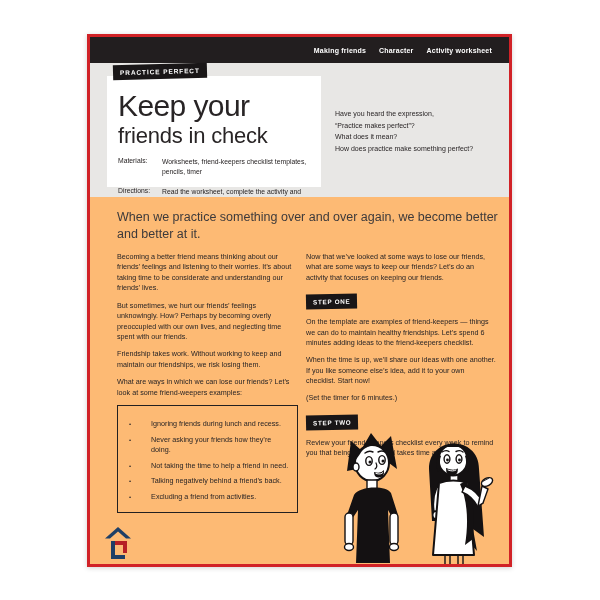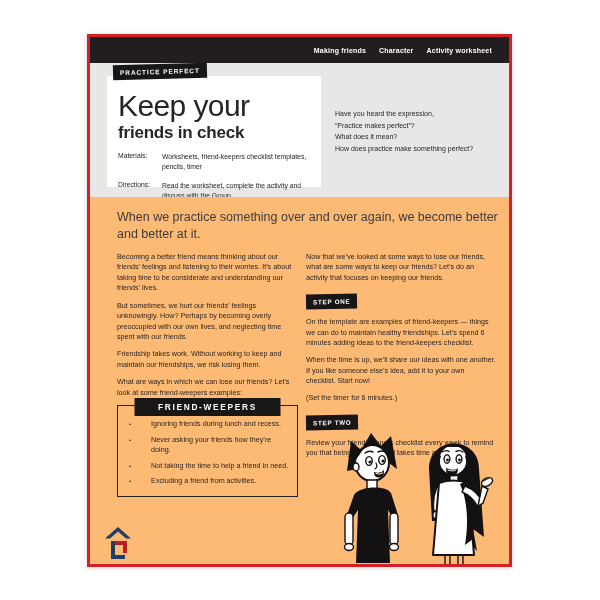--- a/index.html
+++ b/index.html
@@ -24,21 +24,21 @@
   .practice-tag{
     position:absolute;left:23px;top:1px;background:#191617;color:#fff;
     font-size:6.5px;font-weight:700;letter-spacing:.9px;padding:4px 7px;
     transform:rotate(-1.6deg);z-index:2;
   }
   .title-card{
     position:absolute;left:17px;top:13px;width:214px;height:111px;background:#fff;
     padding:11px 11px 0;box-sizing:border-box;
   }
   .title-card h1{margin:4px 0 0;font-size:30px;font-weight:400;color:#282425;letter-spacing:-.6px;line-height:1}
-  .title-card h2{margin:3px 0 0;font-size:17px;font-weight:700;color:#282425;letter-spacing:-.2px;line-height:1.1}
+  .title-card h2{margin:3px 0 0;font-size:22px;font-weight:400;color:#282425;letter-spacing:-.2px;line-height:1.1}
   .meta{display:flex;margin-top:9px}
   .meta .label{flex:none;width:44px;font-size:6.8px}
   .meta .value{font-size:6.8px;line-height:1.5;width:148px}
   .aside{position:absolute;left:245px;top:45px;width:175px;font-size:7px;line-height:1.65;color:#282425}
   
   .main{position:relative;height:367px;background:#fdba74}
   .heading{padding:12px 0 0 27px;width:388px;font-size:12.5px;line-height:1.35;color:#3d3a3b}
   .cols{display:flex;margin:9px 0 0 27px}
   .col-left{flex:none;width:181px}
   .col-right{flex:none;width:190px;margin-left:8px}
@@ -98,33 +98,36 @@
     <div class="heading">When we practice something over and over again, we become better and better at it.</div>
 
     <div class="cols">
       <div class="col-left">
         <p class="body">Becoming a better friend means thinking about our friends’ feelings and listening to their worries. It’s about taking time to be considerate and understanding our friends’ lives.</p>
         <p class="body">But sometimes, we hurt our friends’ feelings unknowingly. How? Perhaps by becoming overly preoccupied with our own lives, and neglecting time spent with our friends.</p>
         <p class="body">Friendship takes work. Without working to keep and maintain our friendships, we risk losing them.</p>
         <p class="body">What are ways in which we can lose our friends? Let’s look at some friend-weepers examples:</p>
 
         <div class="weepers">
-          <div class="weepers-band">FRIEND-WEEPERS</div>
           <ul>
             <li>
                 <span class="bullet">•</span>
                 <span>Ignoring friends during lunch and recess.</span>
               </li>
             <li>
                 <span class="bullet">•</span>
                 <span>Never asking your friends how they’re doing.</span>
               </li>
             <li>
                 <span class="bullet">•</span>
                 <span>Not taking the time to help a friend in need.</span>
+              </li>
+            <li>
+                <span class="bullet">•</span>
+                <span>Talking negatively behind a friend’s back.</span>
               </li>
             <li>
                 <span class="bullet">•</span>
                 <span>Excluding a friend from activities.</span>
               </li>
           </ul>
         </div>
       </div>
 
       <div class="col-right">

